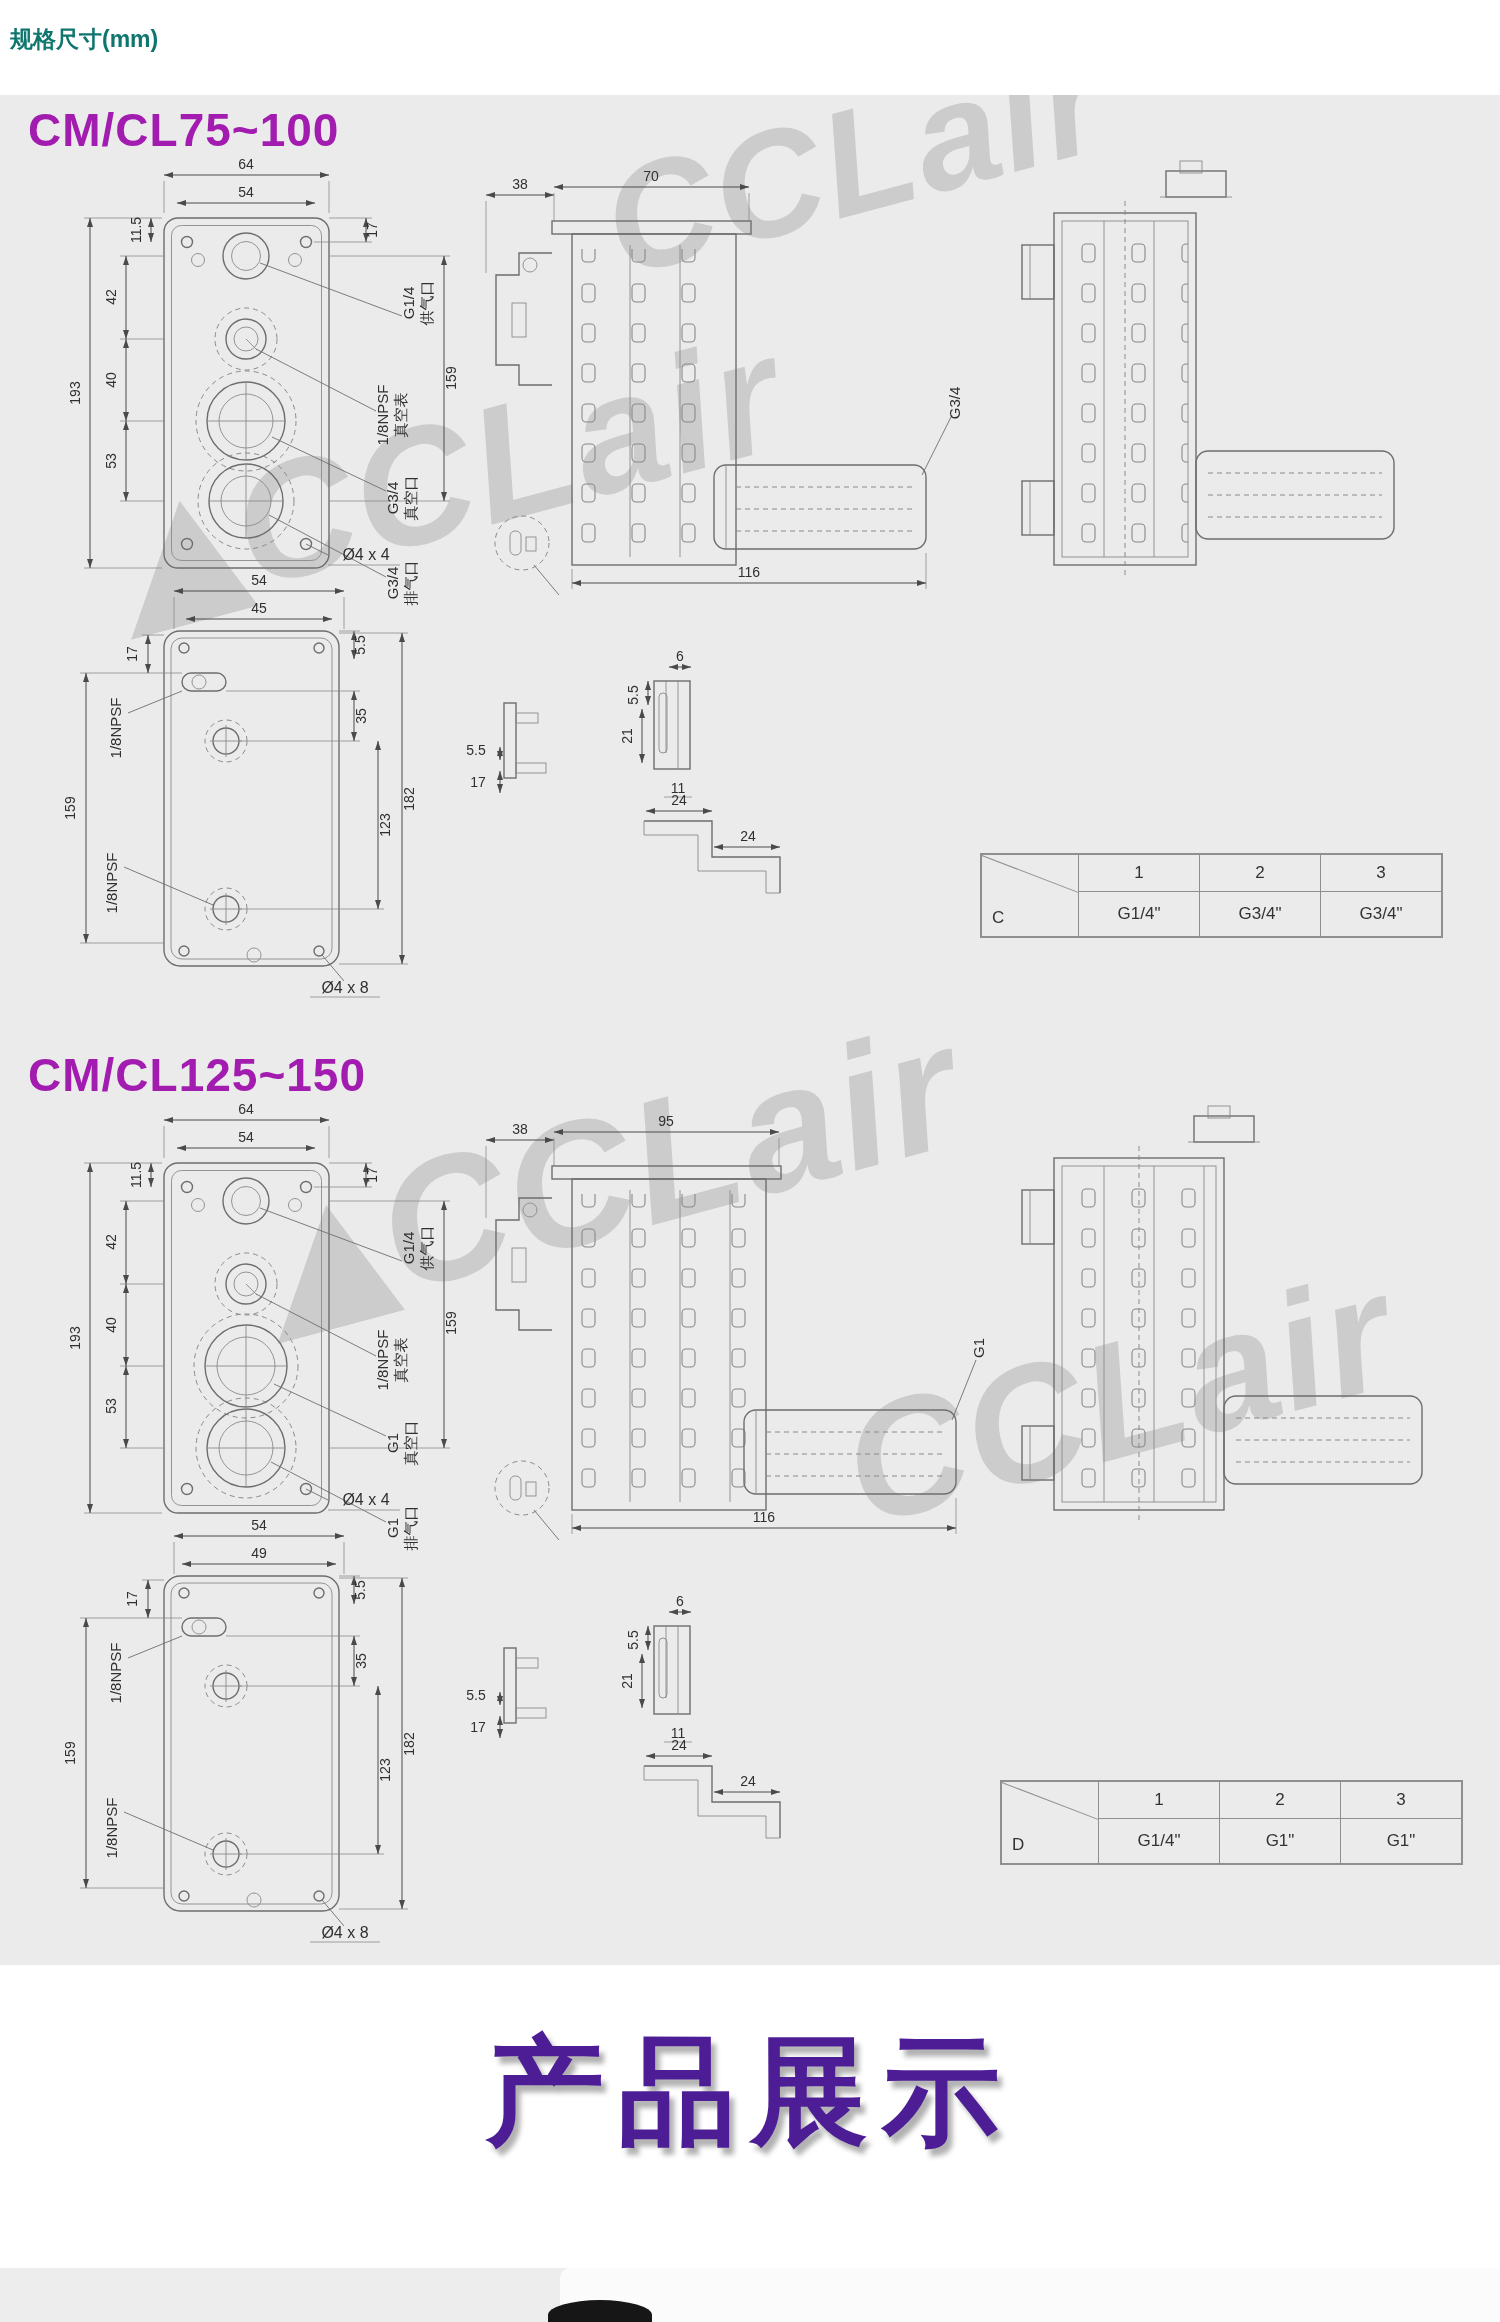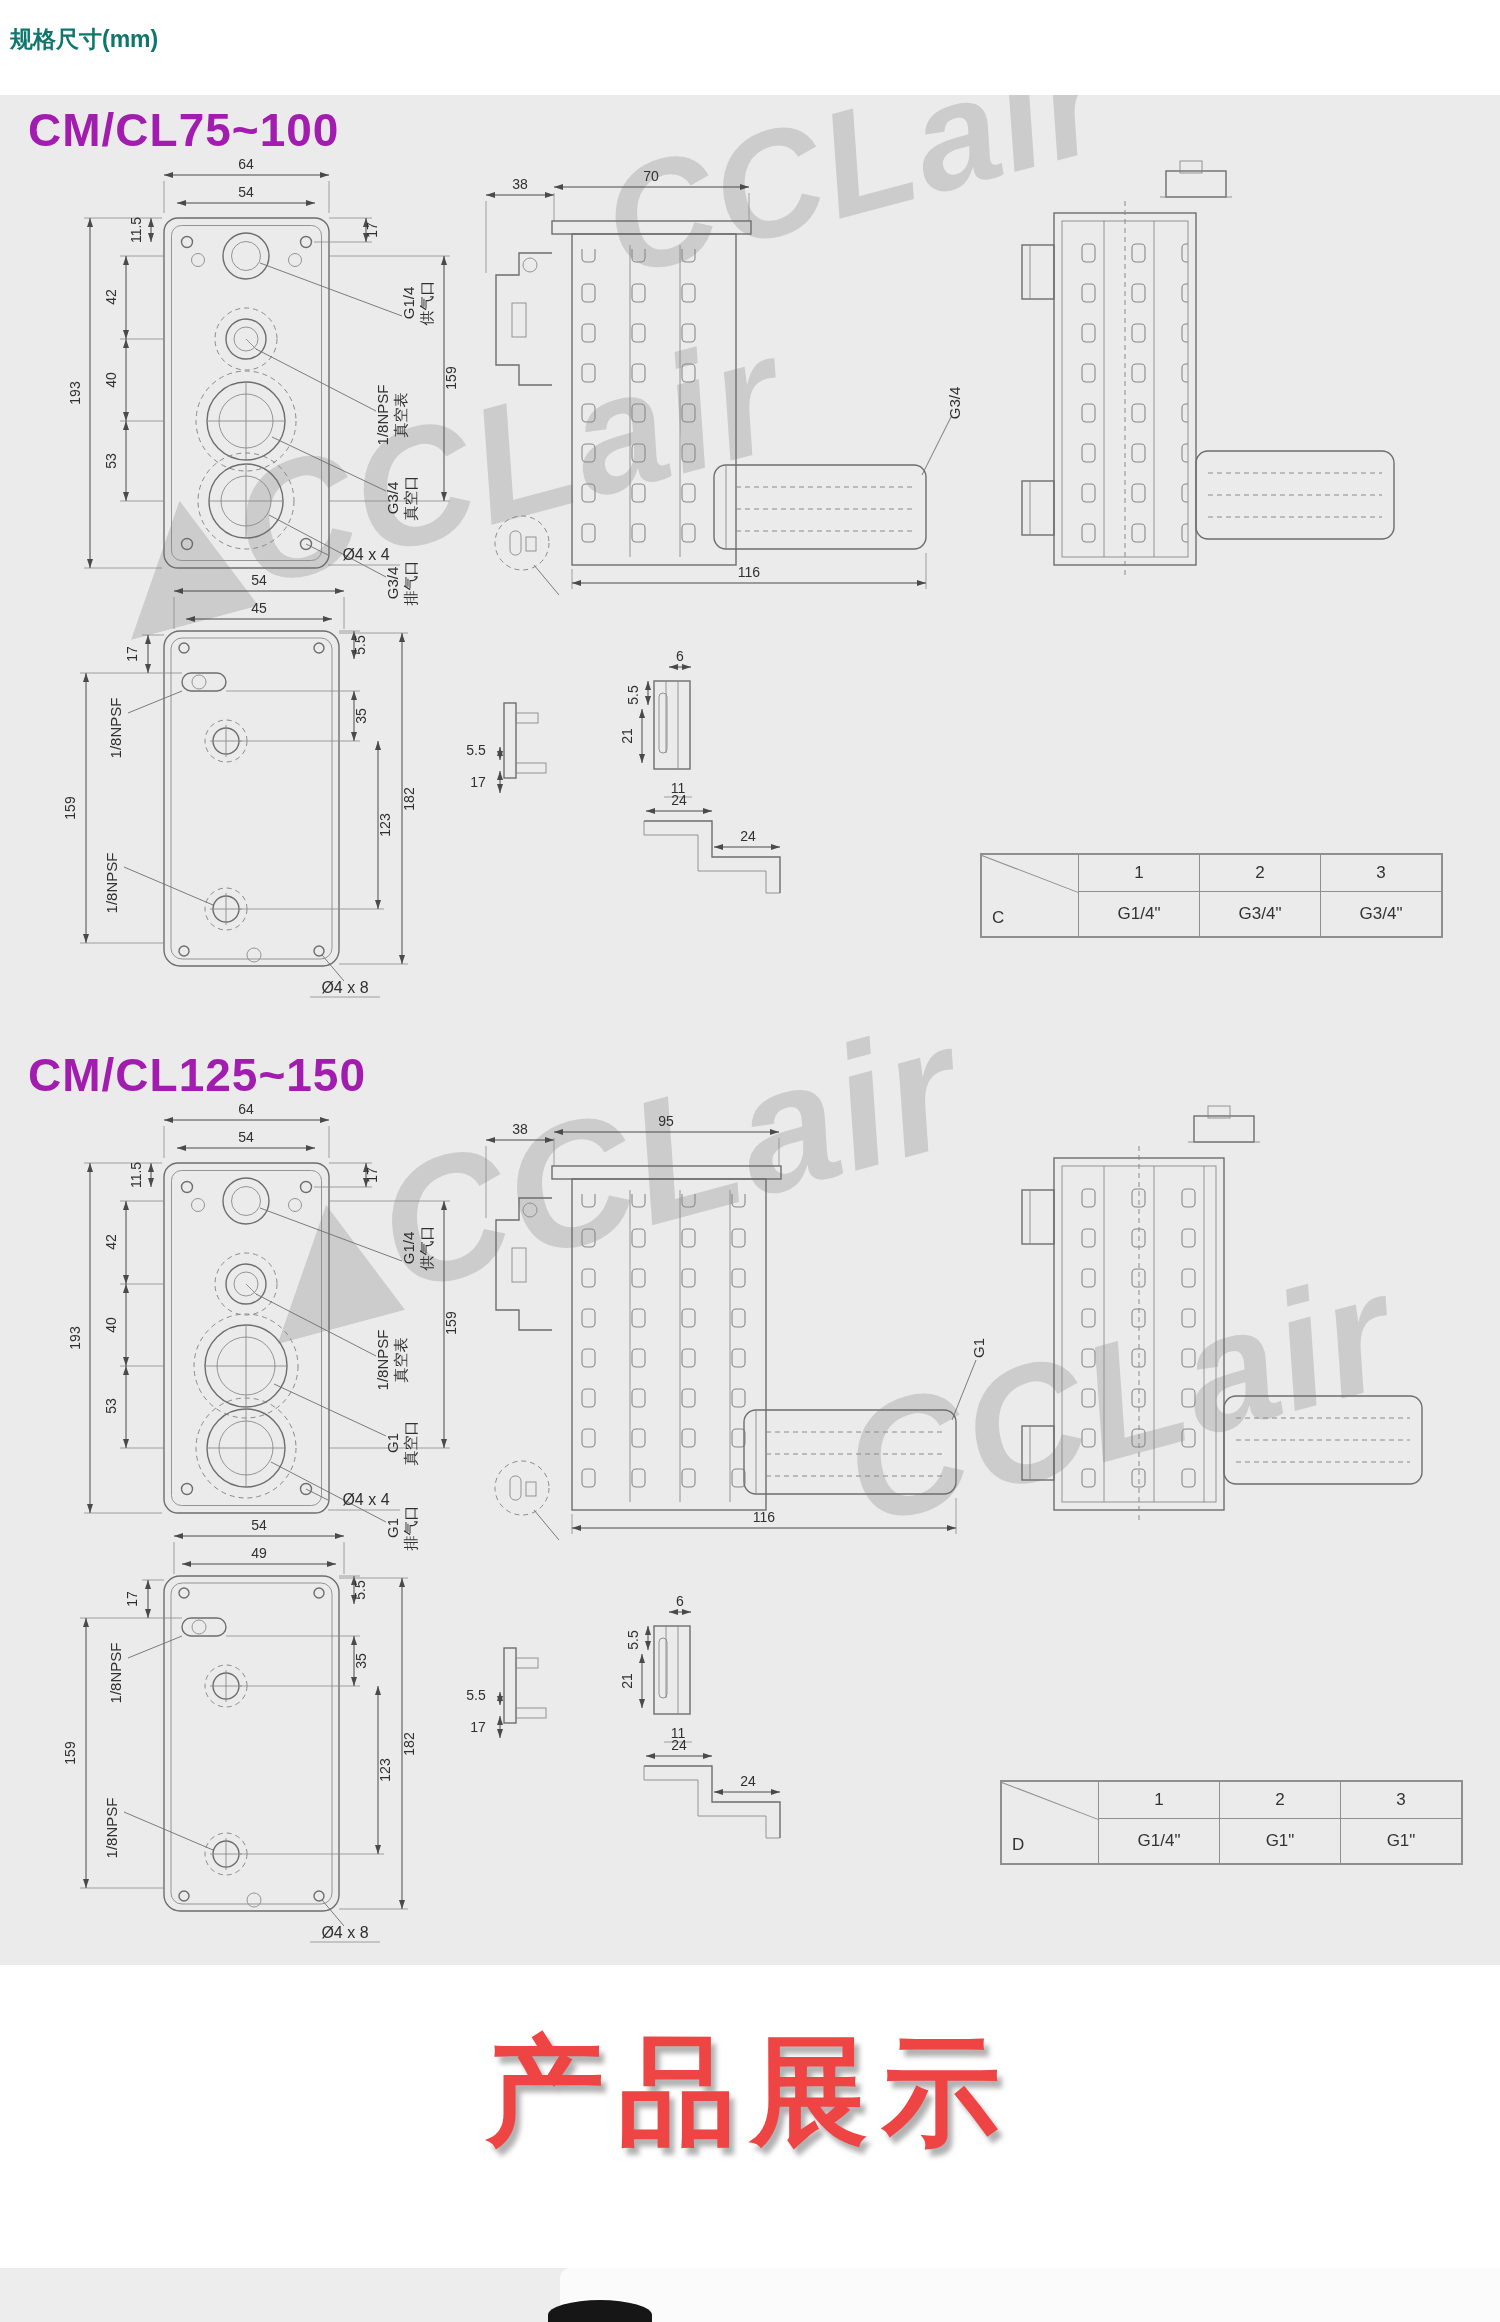--- a/index.html
+++ b/index.html
@@ -37,21 +37,21 @@
   
   .watermark{position:absolute;color:#9e9e9e;opacity:.40;font-weight:700;
              font-style:italic;letter-spacing:3px;transform:rotate(-15deg);
              white-space:nowrap;pointer-events:none;}
   .wm-tri{display:inline-block;width:150px;height:122px;background:currentColor;
           clip-path:polygon(50% 0,100% 100%,12% 100%);transform:skewX(-12deg);
           margin-right:-14px;vertical-align:-18px;}
   
   .showcase{position:absolute;top:1965px;left:0;width:1500px;height:300px;background:#fff;}
   .showcase-title{text-align:center;padding-top:48px;font-size:118px;font-weight:800;
-                  color:#ef4444;letter-spacing:14px;
+                  color:#4c1d95;letter-spacing:14px;
                   text-shadow:5px 7px 5px rgba(50,50,50,.38);}
   .photo-strip{position:absolute;top:2268px;left:0;width:1500px;height:54px;background:#ededed;}
   .photo-strip .white-part{position:absolute;left:560px;top:0;right:0;height:54px;
                   background:#fbfbfb;border-top-left-radius:10px;}
   .photo-strip .photo-top{position:absolute;left:548px;bottom:-8px;width:104px;height:30px;
                   background:#161616;border-radius:50% 50% 0 0;}
 </style>
 </head>
 <body>
 

